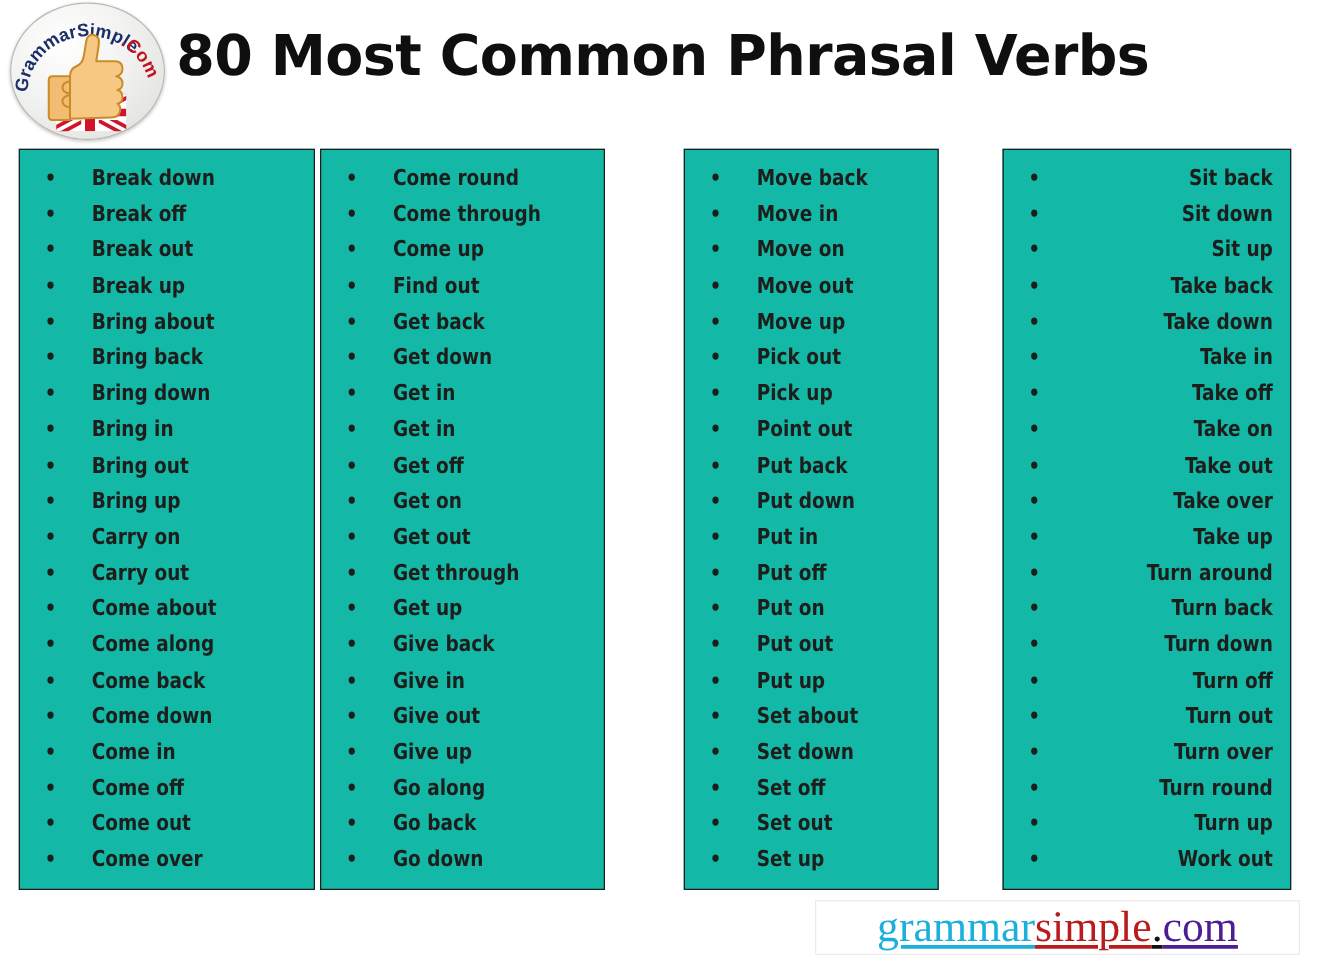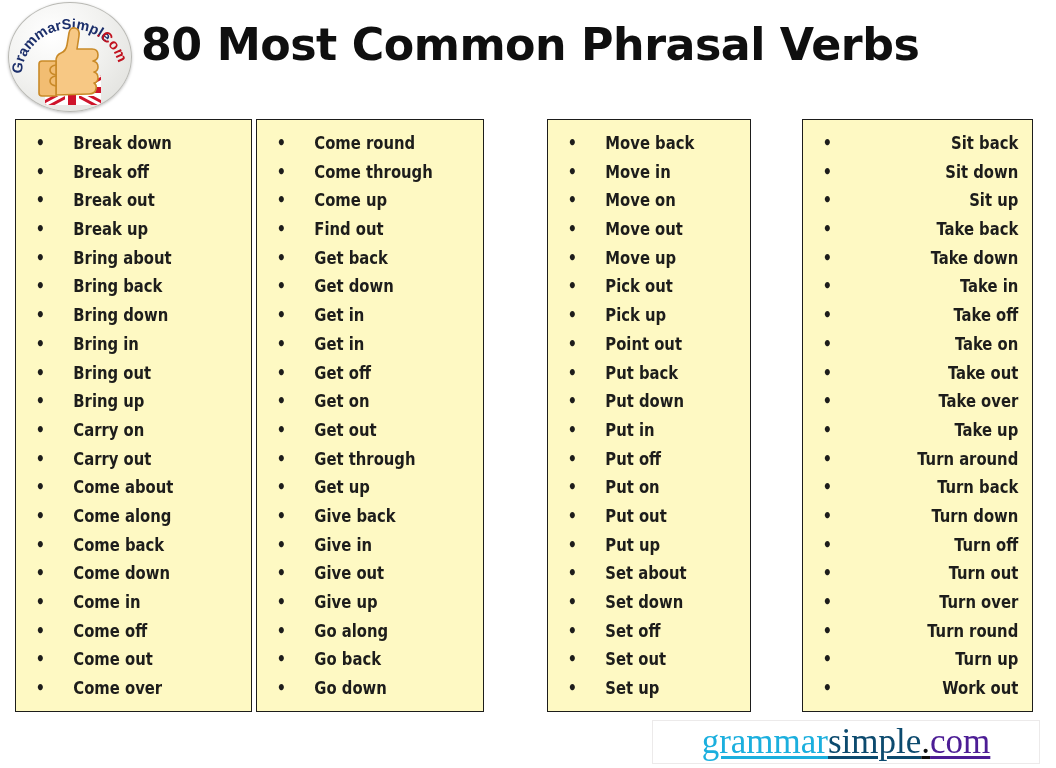--- a/index.html
+++ b/index.html
@@ -65,21 +65,21 @@
     position: absolute;
     left: 0;
     top: 119px;
     width: 1056px;
     height: 596px;
   }
   .verb-panel {
     position: absolute;
     top: 0;
     height: 593px;
-    background: #fef9c3;
+    background: #14b8a6;
     border: 1.6px solid #1d1d1b;
     box-sizing: border-box;
     padding: 9px 0 0 0;
   }
   .verb-panel.col1 { left: 15px;  width: 237px; }
   .verb-panel.col2 { left: 256px; width: 228px; }
   .verb-panel.col3 { left: 547px; width: 204px; }
   .verb-panel.col4 { left: 802px; width: 231px; text-align: right; }
 
   .verb-list {
@@ -129,21 +129,21 @@
     line-height: 38px;
     letter-spacing: 0px;
     white-space: nowrap;
   }
   #footer-brand .seg {
     text-decoration: underline;
     text-decoration-thickness: 2.5px;
     text-underline-offset: 3px;
   }
   .seg-grammar { color: #1bafde; margin-top: 35px; }
-  .seg-simple  { color: #0c4a6e; margin-top: 34px; }
+  .seg-simple  { color: #b91c1c; margin-top: 34px; }
   .seg-dot     { color: #111111; }
   .seg-com     { color: #4c1d95; }
 </style>
 </head>
 <body>
 
 <div id="header">
 
   <div id="logo-badge">
     <svg viewBox="0 0 122 108" xmlns="http://www.w3.org/2000/svg">

